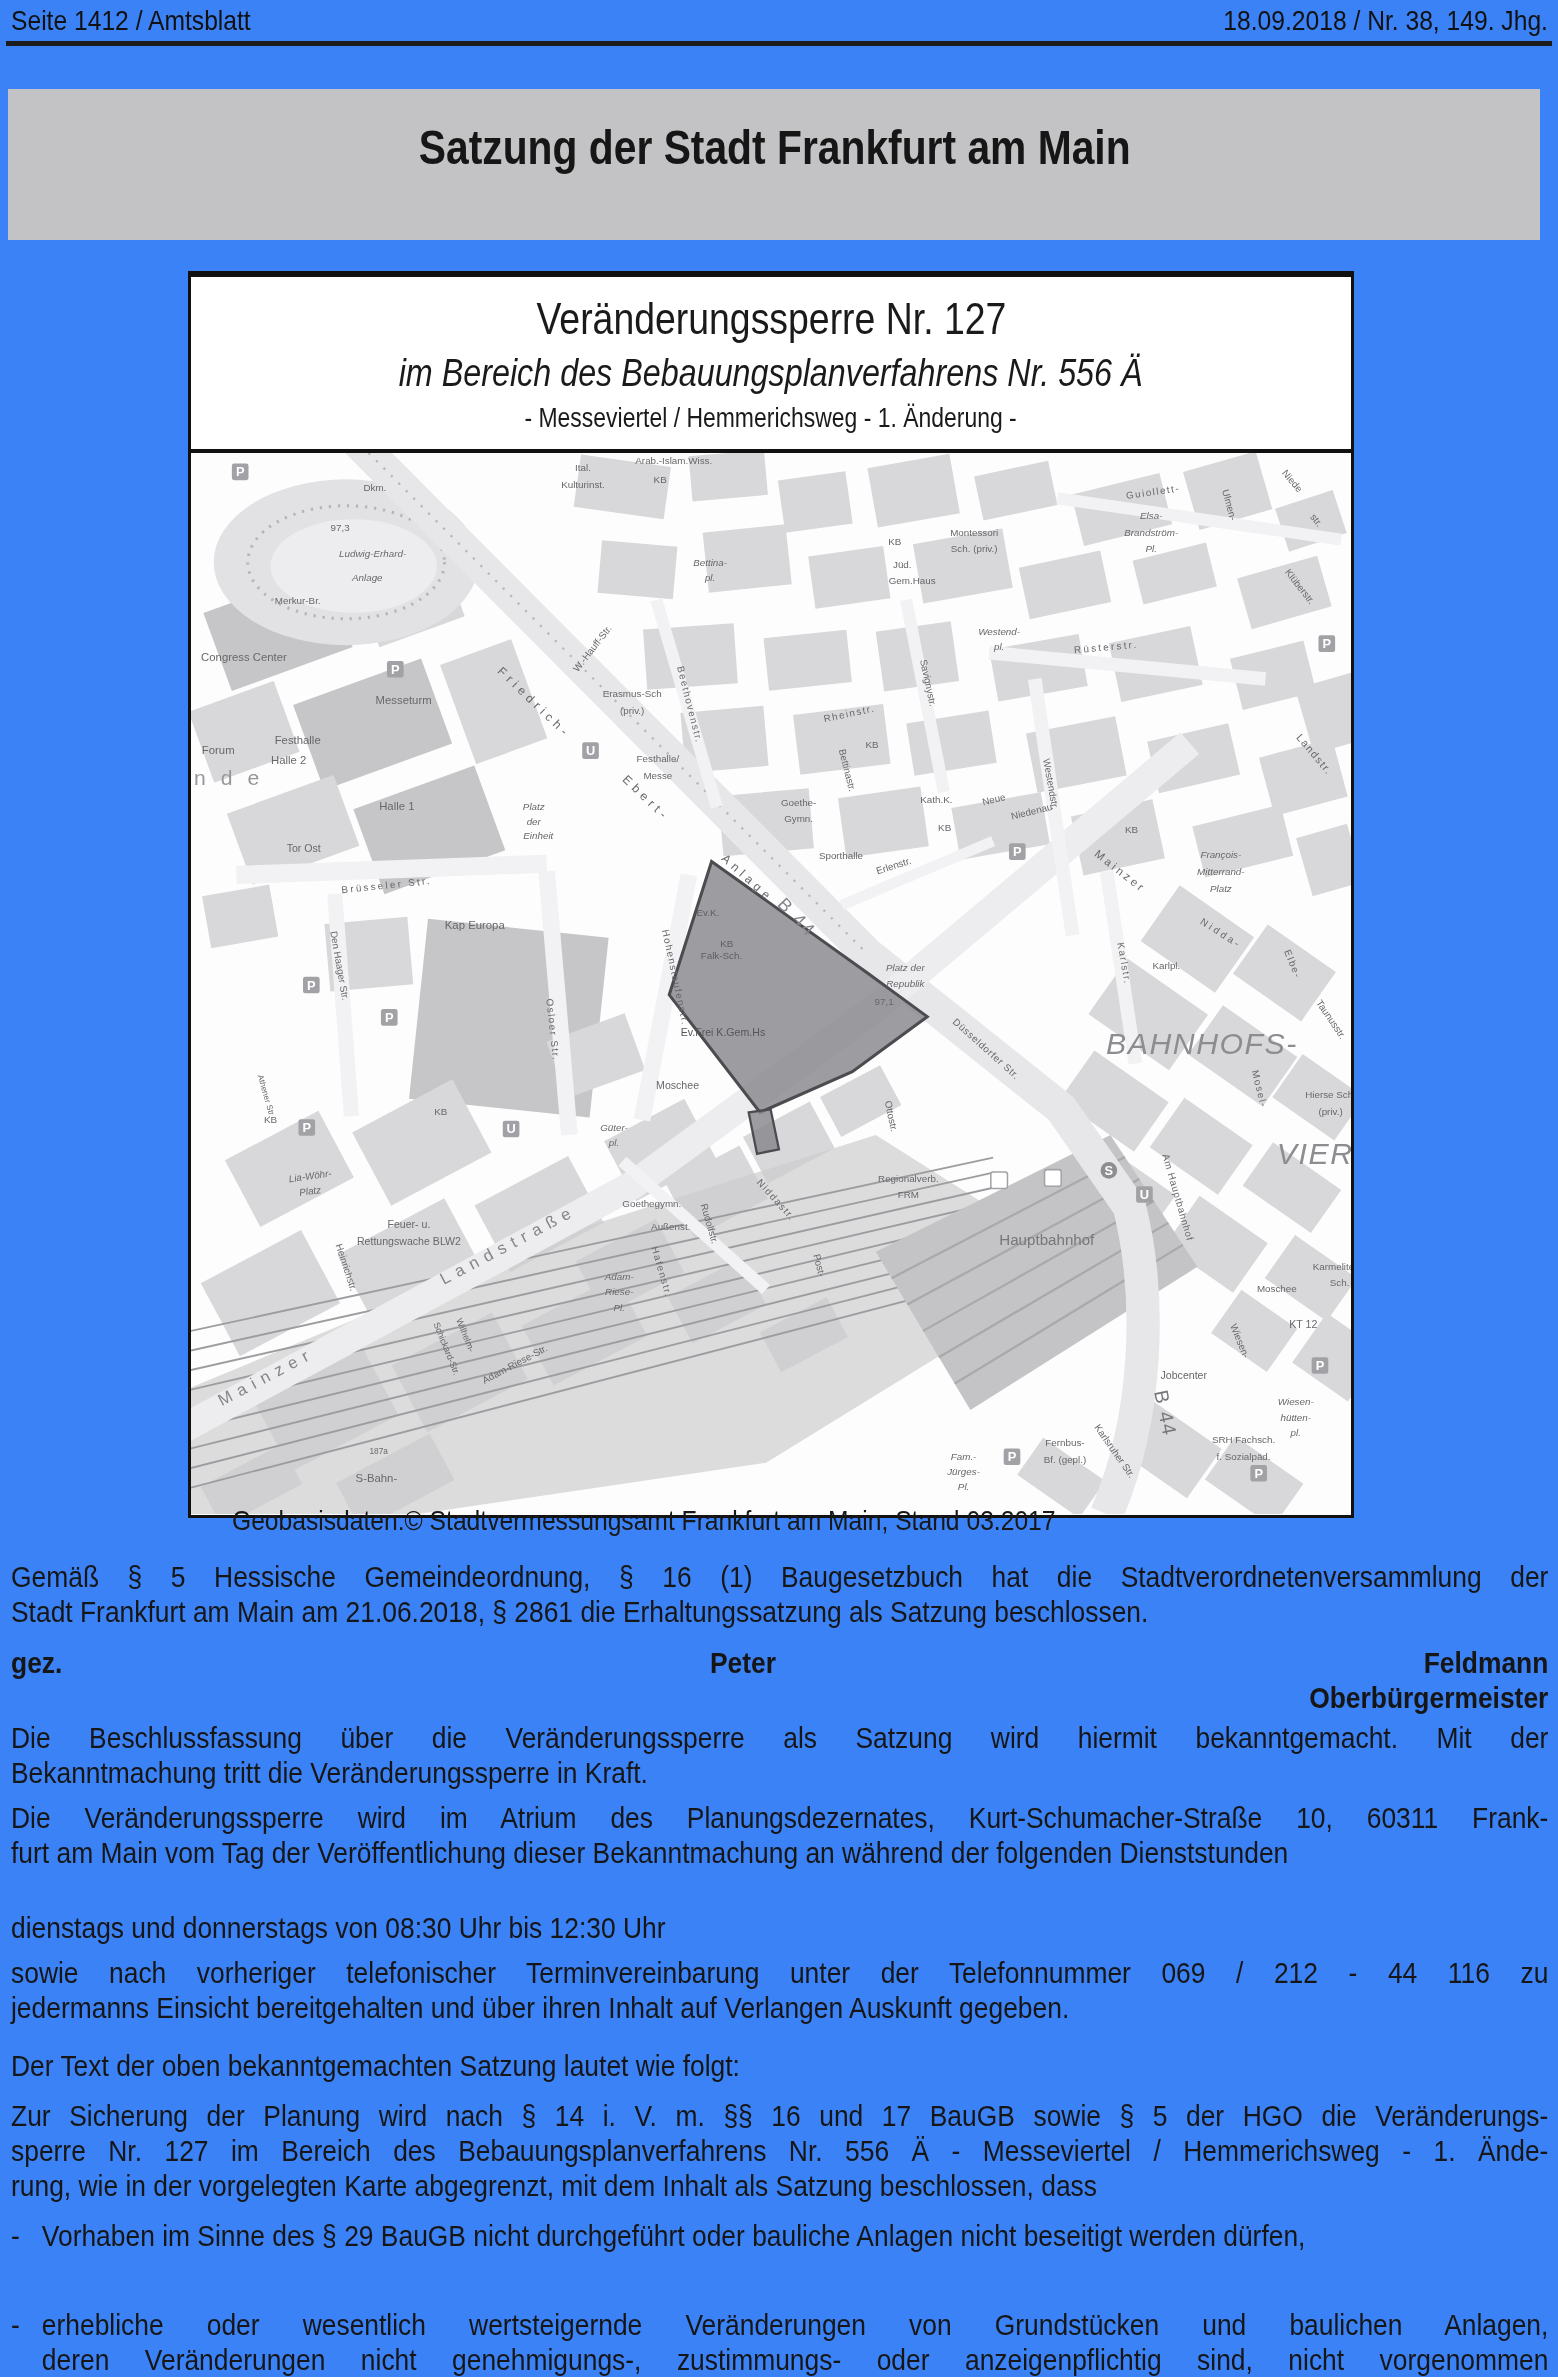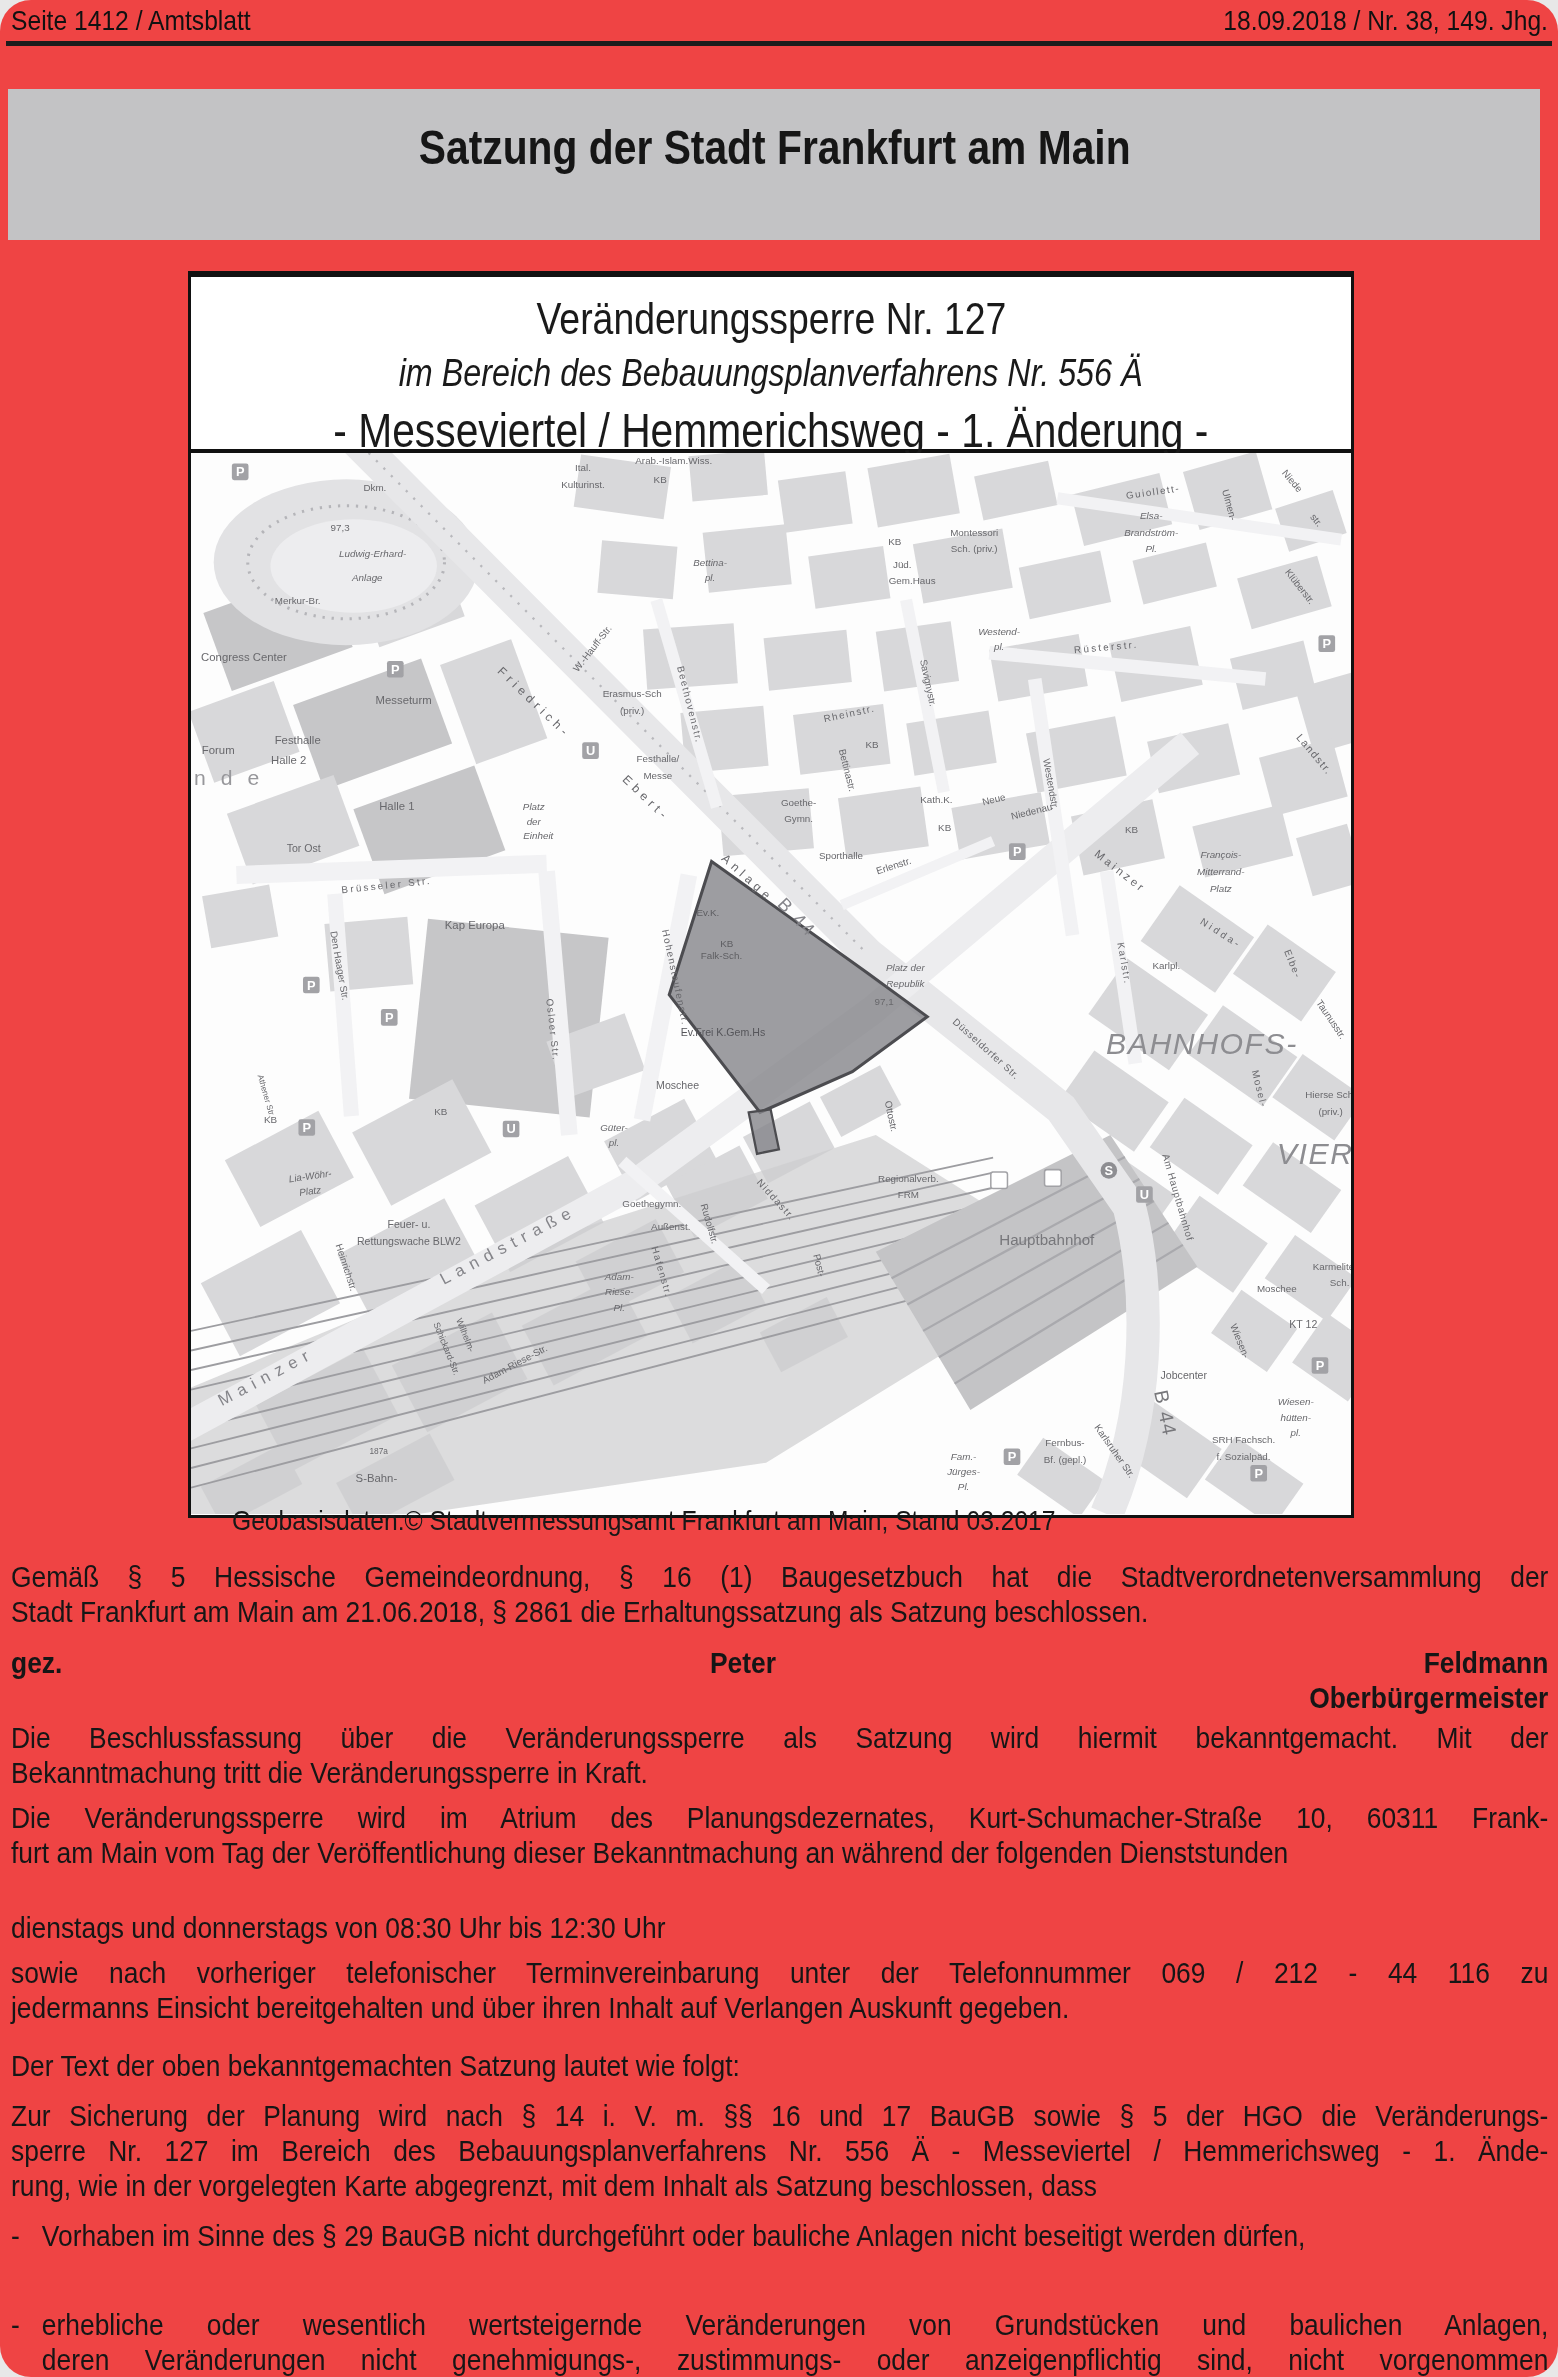--- a/index.html
+++ b/index.html
@@ -1,35 +1,35 @@
 <!DOCTYPE html>
 <html style="font-size:12px"><head>
 <meta charset="utf-8">
 <style>
   html,body{margin:0;padding:0;background:#e8e8e8;}
-  .page{position:relative;width:1558px;height:2377px;background:#ef4444;overflow:hidden;
-        font-family:"Liberation Sans",sans-serif;color:#141414;border-radius:31px;}
+  .page{position:relative;width:1558px;height:2377px;background:#3b82f6;overflow:hidden;
+        font-family:"Liberation Sans",sans-serif;color:#141414;}
   .abs{position:absolute;}
   .cond{display:inline-block;transform:scaleX(0.88);transform-origin:0 50%;white-space:nowrap;}
   .condc{display:inline-block;transform:scaleX(0.85);transform-origin:50% 50%;white-space:nowrap;}
   .condr{display:inline-block;transform:scaleX(0.88);transform-origin:100% 50%;white-space:nowrap;}
 
   .hdr{top:4.5px;font-size:28px;color:#111;}
   .hdr-l{left:10.5px;}
   .hdr-r{right:10px;text-align:right;}
   .rule{left:6px;top:41px;width:1546px;height:5.3px;background:#1c1c1c;}
 
   .banner{left:8.3px;top:89px;width:1532px;height:151px;background:#c3c3c5;text-align:center;}
   .banner-title{line-height:118px;font-size:48px;font-weight:700;color:#161616;}
 
   .figure{left:188px;top:246px;width:1166px;height:1247px;border:3.8px solid #111;border-top-width:6px;box-sizing:border-box;background:#fff;margin-top:25px;}
   .fig-titles{position:relative;width:100%;height:172px;border-bottom:4.5px solid #111;box-sizing:content-box;text-align:center;}
   .ft1{position:absolute;top:16.6px;width:100%;font-size:44px;color:#1a1a1a;}
   .ft2{position:absolute;top:75px;width:100%;font-size:38px;color:#1a1a1a;font-style:italic;}
-  .ft3{position:absolute;top:126px;width:100%;font-size:48px;color:#1a1a1a;}
+  .ft3{position:absolute;top:126px;width:100%;font-size:27px;color:#1a1a1a;}
   .map-area{position:relative;width:100%;height:1061px;background:#fbfbfb;overflow:hidden;}
   .map-area svg{display:block;width:100%;height:100%;}
 
   .caption{left:194px;top:1505px;font-size:28px;color:#181818;margin-left:38px;}
 
   .block{position:absolute;left:10.5px;width:1747px;transform:scaleX(0.88);transform-origin:0 0;
          font-size:30px;line-height:35px;color:#161616;}
   .block .ln{width:100%;}
   .jl{text-align:justify;text-align-last:justify;}
   .sig{text-align:right;font-weight:700;}

